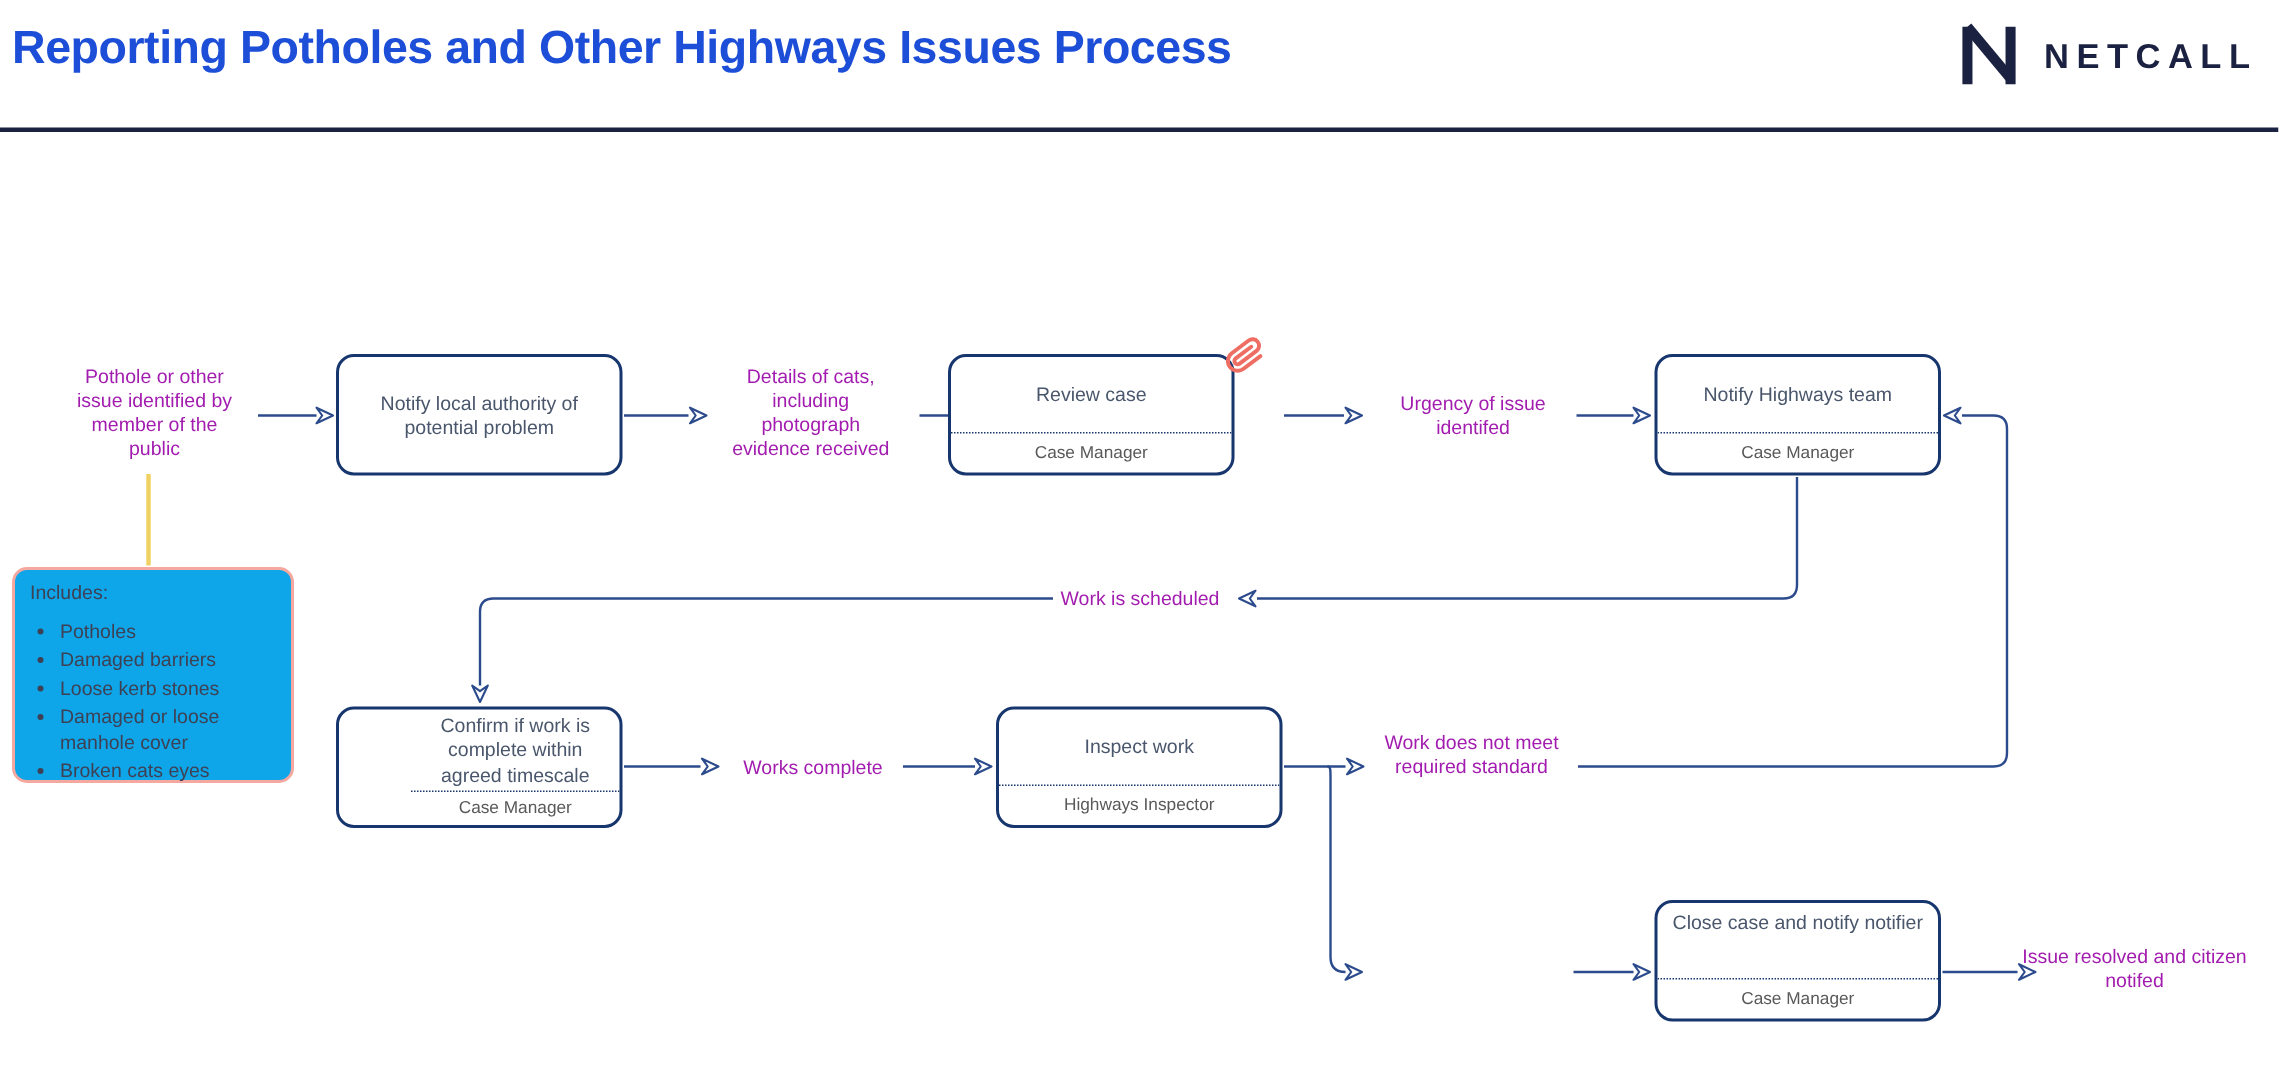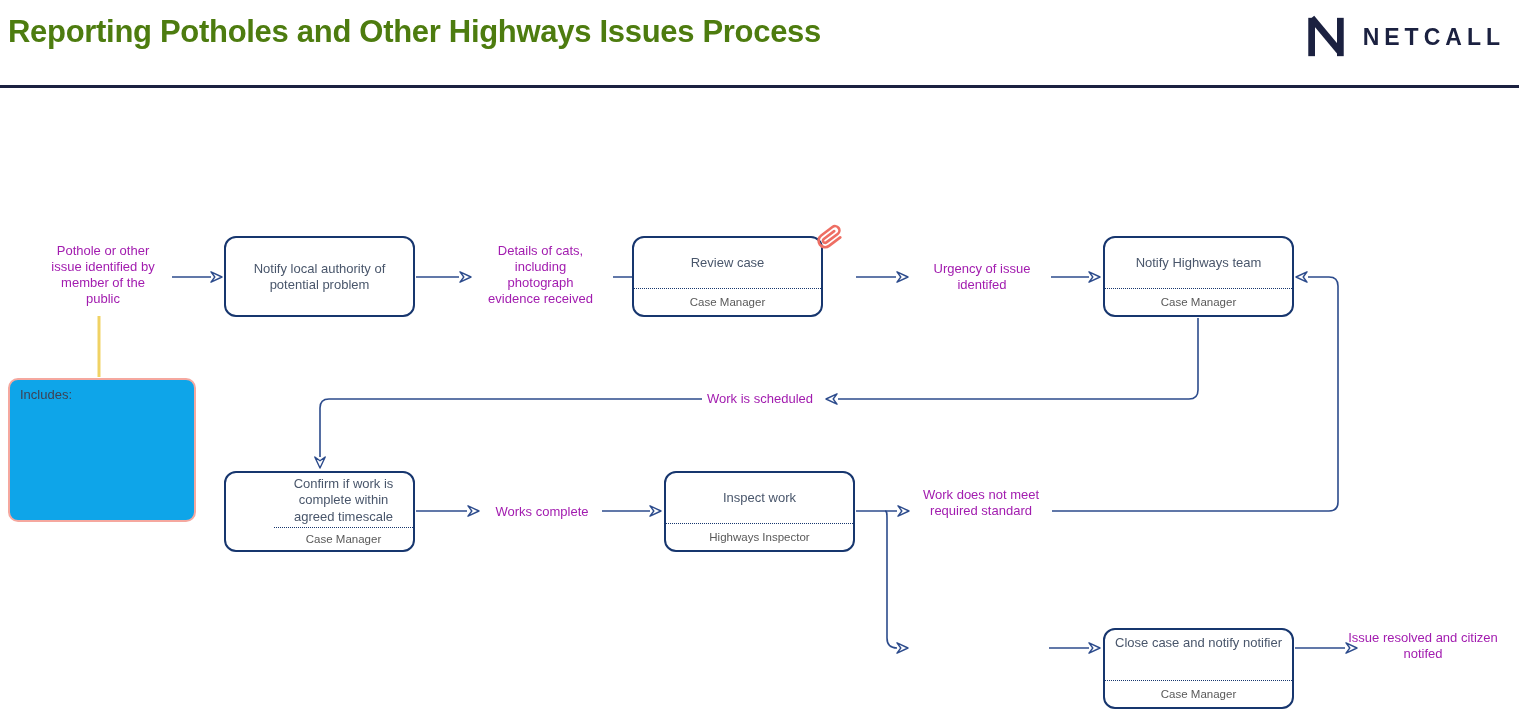--- a/index.html
+++ b/index.html
@@ -6,21 +6,21 @@
   html,body { background:#ffffff; }
   body {
     font-family:"Liberation Sans", sans-serif;
     width:1519px; height:720px; position:relative; overflow:hidden;
   }
   .stage { position:absolute; left:0; top:0; width:1519px; height:720px; }
 
   
   .page-title {
     position:absolute; left:8px; top:14px;
-    font-size:31px; font-weight:800; color:#4d7c0f; letter-spacing:-0.3px;
+    font-size:31px; font-weight:800; color:#1d4ed8; letter-spacing:-0.3px;
     white-space:nowrap;
   }
   .header-rule {
     position:absolute; left:0; top:85px; width:1519px; height:3px; background:#1b2140;
   }
   .brand { position:absolute; right:14px; top:12px; display:flex; align-items:center; gap:14px; }
   .brand-text {
     font-size:23px; font-weight:700; color:#1b2140; letter-spacing:5px;
   }
 
@@ -147,26 +147,33 @@
   <div class="pbox" style="left:224px; top:471px;padding-left:48px;">
     <div class="pbox-title">Confirm if work is complete within agreed timescale</div>
     <div class="pbox-role">Case Manager</div>
   </div>
 
   <div class="pbox" style="left:664px; top:471px;">
     <div class="pbox-title">Inspect work</div>
     <div class="pbox-role">Highways Inspector</div>
   </div>
 
-  <div class="pbox" style="left:1103px; top:628px;gap:24px;">
+  <div class="pbox" style="left:1103px; top:600px;gap:24px;">
     <div class="pbox-title">Close case and notify notifier</div>
     <div class="pbox-role">Case Manager</div>
   </div>
 
   <svg class="paperclip" viewBox="0 0 24 24">
     <path d="M21.44 11.05l-9.19 9.19a6 6 0 0 1-8.49-8.49l9.19-9.19a4 4 0 0 1 5.66 5.66l-9.2 9.19a2 2 0 0 1-2.83-2.83l8.49-8.48" fill="none" stroke="#ee6e63" stroke-width="2.4" stroke-linecap="round" stroke-linejoin="round" transform="rotate(8 12 12)"></path>
   </svg>
 
   <div class="note">
     <div class="note-heading">Includes:</div>
+    <ul>
+      <li>Potholes</li>
+      <li>Damaged barriers</li>
+      <li>Loose kerb stones</li>
+      <li>Damaged or loose manhole cover</li>
+      <li>Broken cats eyes</li>
+    </ul>
   </div>
 
 </div>
 
 </body></html>

